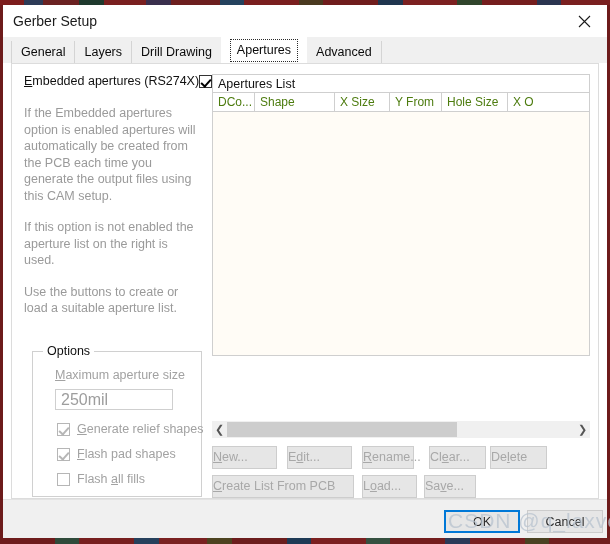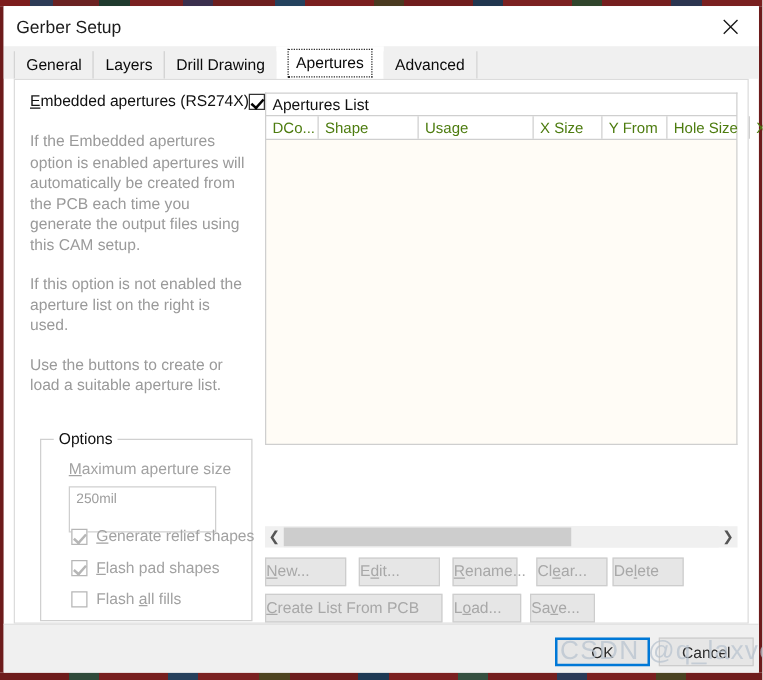--- a/index.html
+++ b/index.html
@@ -61,23 +61,23 @@
   .desc{margin-top:17px;font-size:12.5px;line-height:16.5px;color:#9a9a9a;width:172px;}
   .desc p{margin:0 0 15px 0;}
   .desc p:last-child{margin-bottom:0;}
 
   
   .group{position:absolute;left:20px;top:287px;width:170px;height:146px;
     border:1px solid #d0d0d0;box-sizing:border-box;}
   .group-title{position:absolute;left:10px;top:-8px;background:#fff;padding:0 4px;
     font-size:12.5px;color:#101010;}
   .opt-label{position:absolute;left:22px;top:16px;font-size:12.5px;color:#a2a2a2;}
-  .opt-input{position:absolute;left:22px;top:37px;width:118px;height:37px;
+  .opt-input{position:absolute;left:22px;top:37px;width:118px;height:21px;
     border:1px solid #cfcfcf;background:#fff;box-sizing:border-box;
-    font-size:11px;color:#9d9d9d;padding:0 5px;line-height:19px;
+    font-size:16px;color:#9d9d9d;padding:0 5px;line-height:19px;
     font-family:"Liberation Sans","DejaVu Sans",sans-serif;}
   .opt-chk-row{position:absolute;left:24px;display:flex;align-items:center;gap:7px;
     font-size:12.5px;color:#a2a2a2;white-space:nowrap;}
   .opt-chk-row u{text-decoration:underline;}
   #opt-relief{top:70px;}
   #opt-flashpad{top:95px;}
   #opt-flashall{top:120px;}
 
   
   .list-wrap{position:absolute;left:200px;top:10px;width:378px;}
@@ -193,21 +193,20 @@
         <span class="chk dis"></span>
         <span>Flash <u>a</u>ll fills</span>
       </div>
     </div>
 
     <div class="list-wrap">
       <div class="list-title">Apertures List</div>
       <div class="list-head" id="list-head">
           <div class="th" style="width: 42px; flex: 0 0 42px;">DCo...</div>
           <div class="th" style="width: 80px; flex: 0 0 80px;">Shape</div>
-          <div class="th" style="width: 92px; flex: 0 0 92px;">Usage</div>
           <div class="th" style="width: 55px; flex: 0 0 55px;">X Size</div>
           <div class="th" style="width: 52px; flex: 0 0 52px;">Y From</div>
           <div class="th" style="width: 66px; flex: 0 0 66px;">Hole Size</div>
           <div class="th" style="width: 30px; flex: 0 0 30px;">X O</div>
         </div>
       <div class="list-body"></div>
     </div>
 
     <div class="hscroll">
       <div class="hs-arrow">❮</div>

